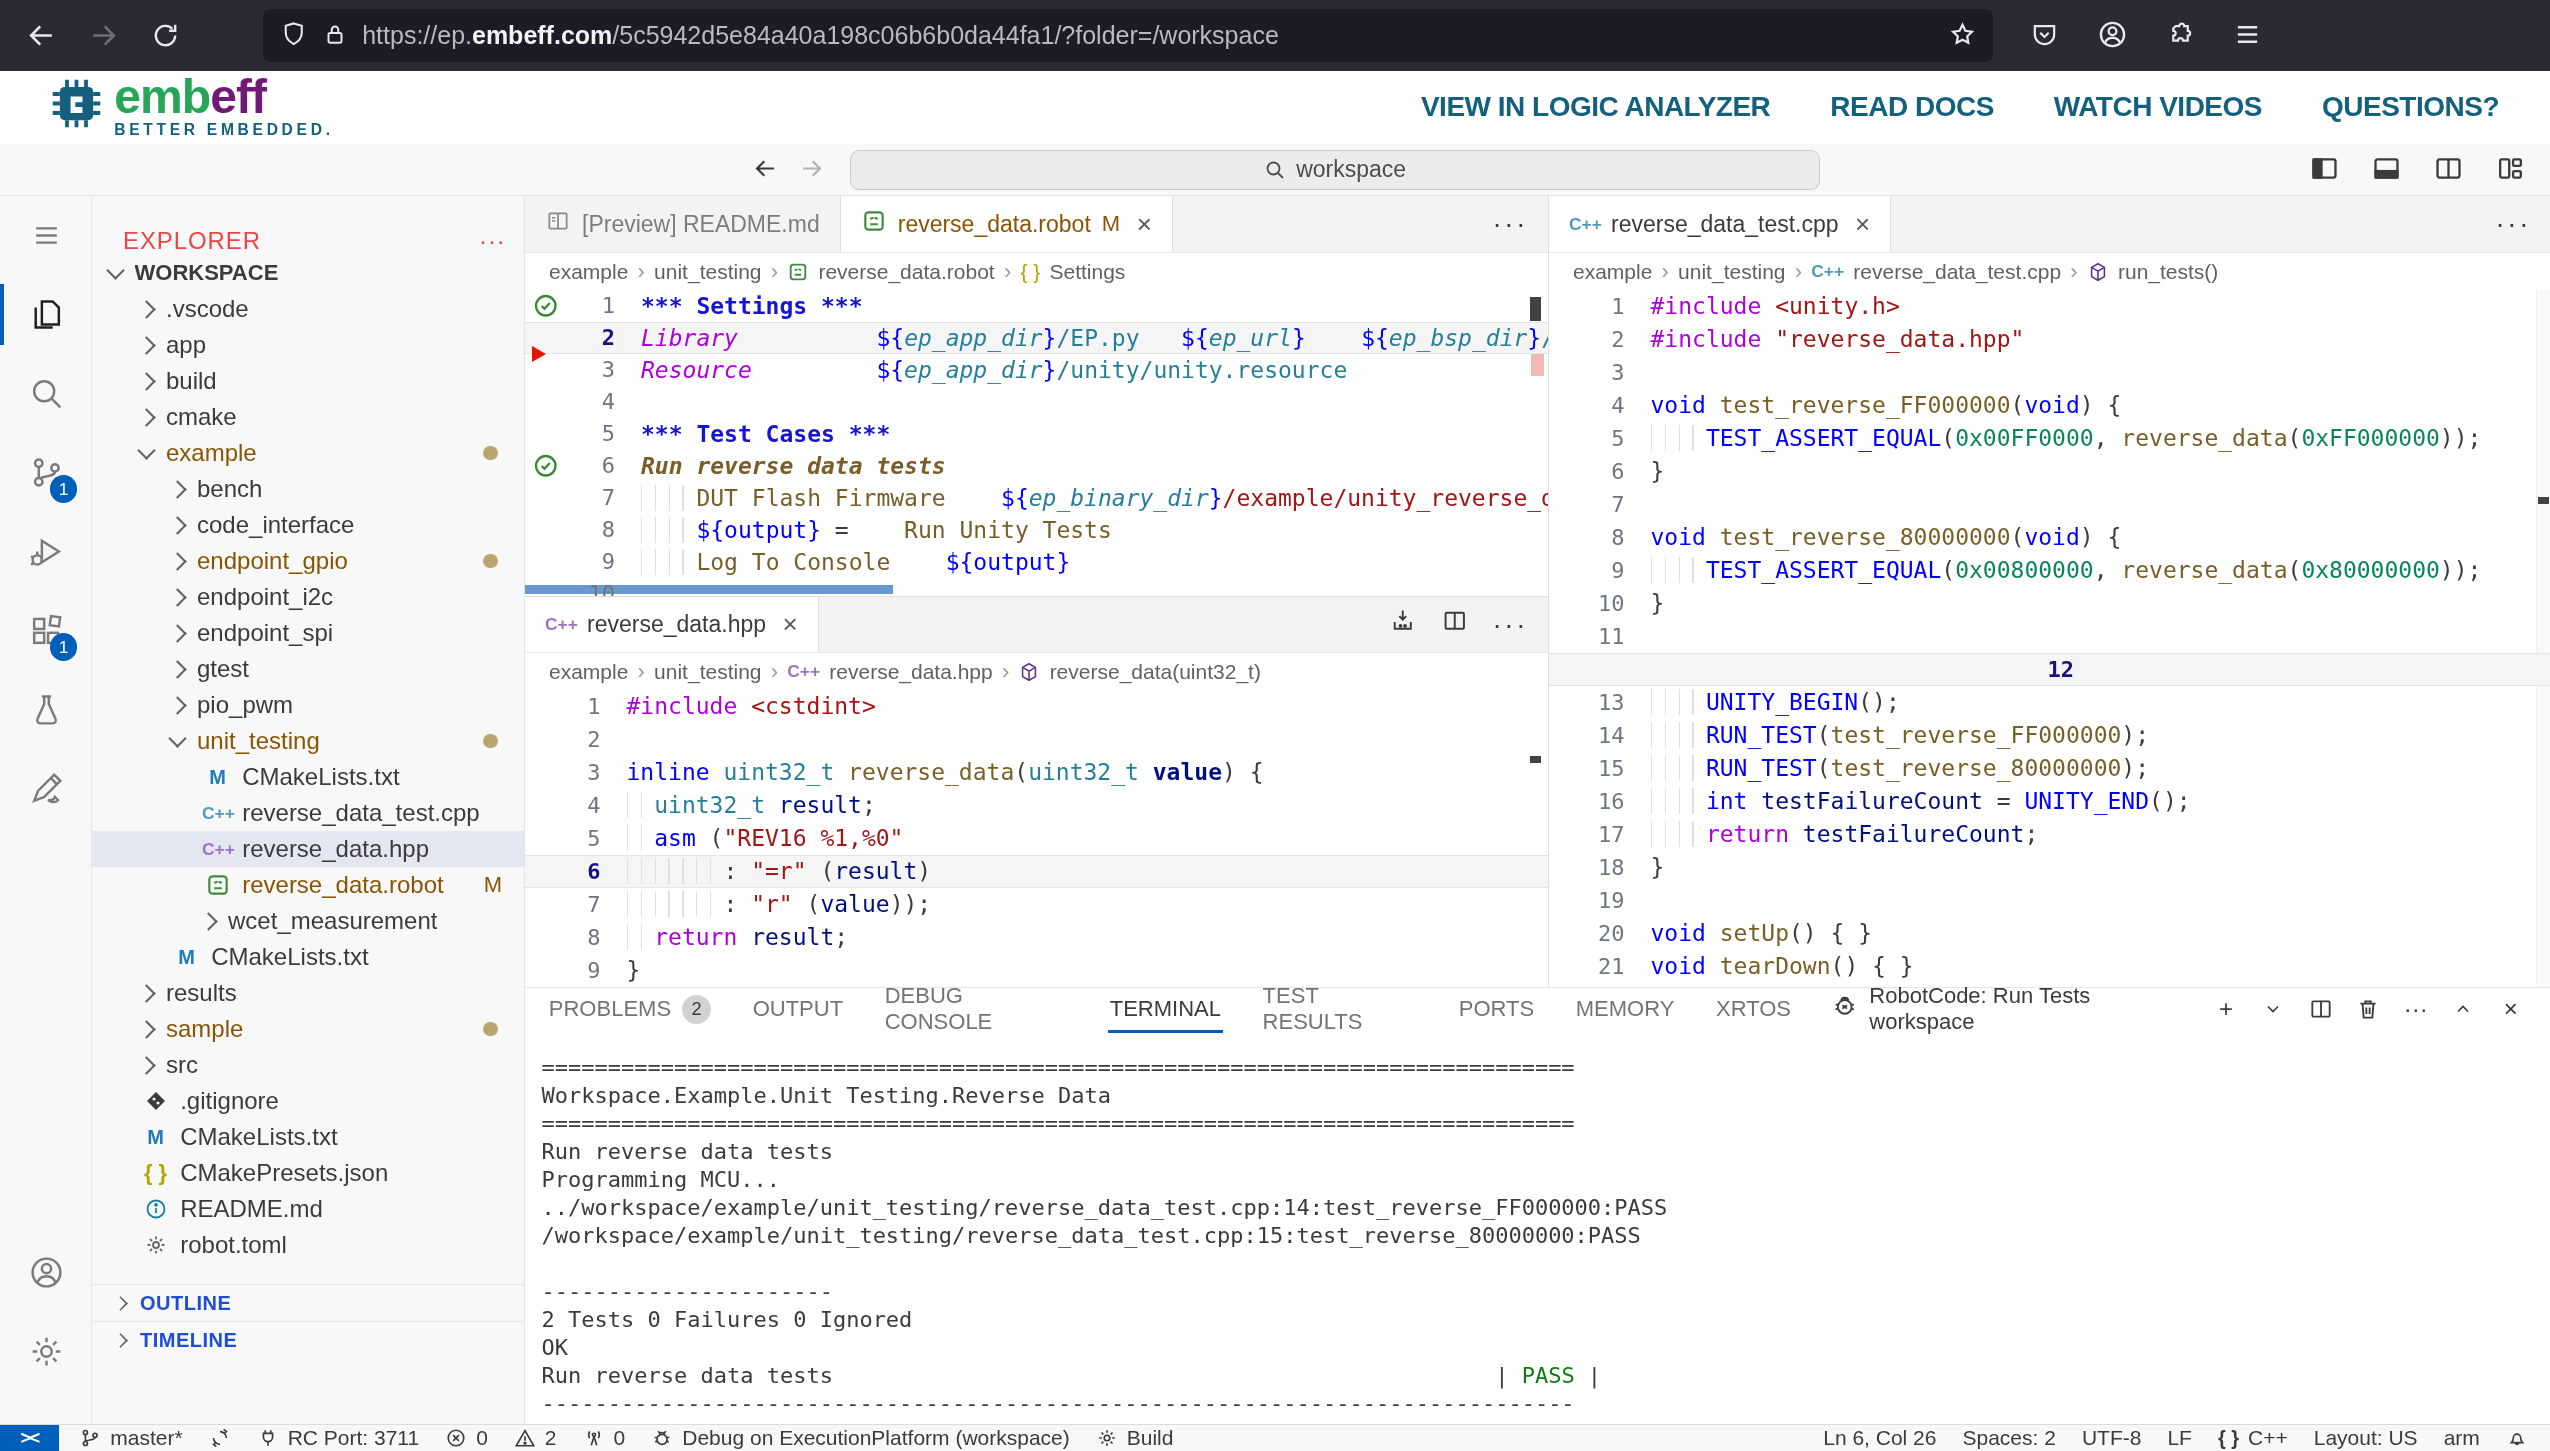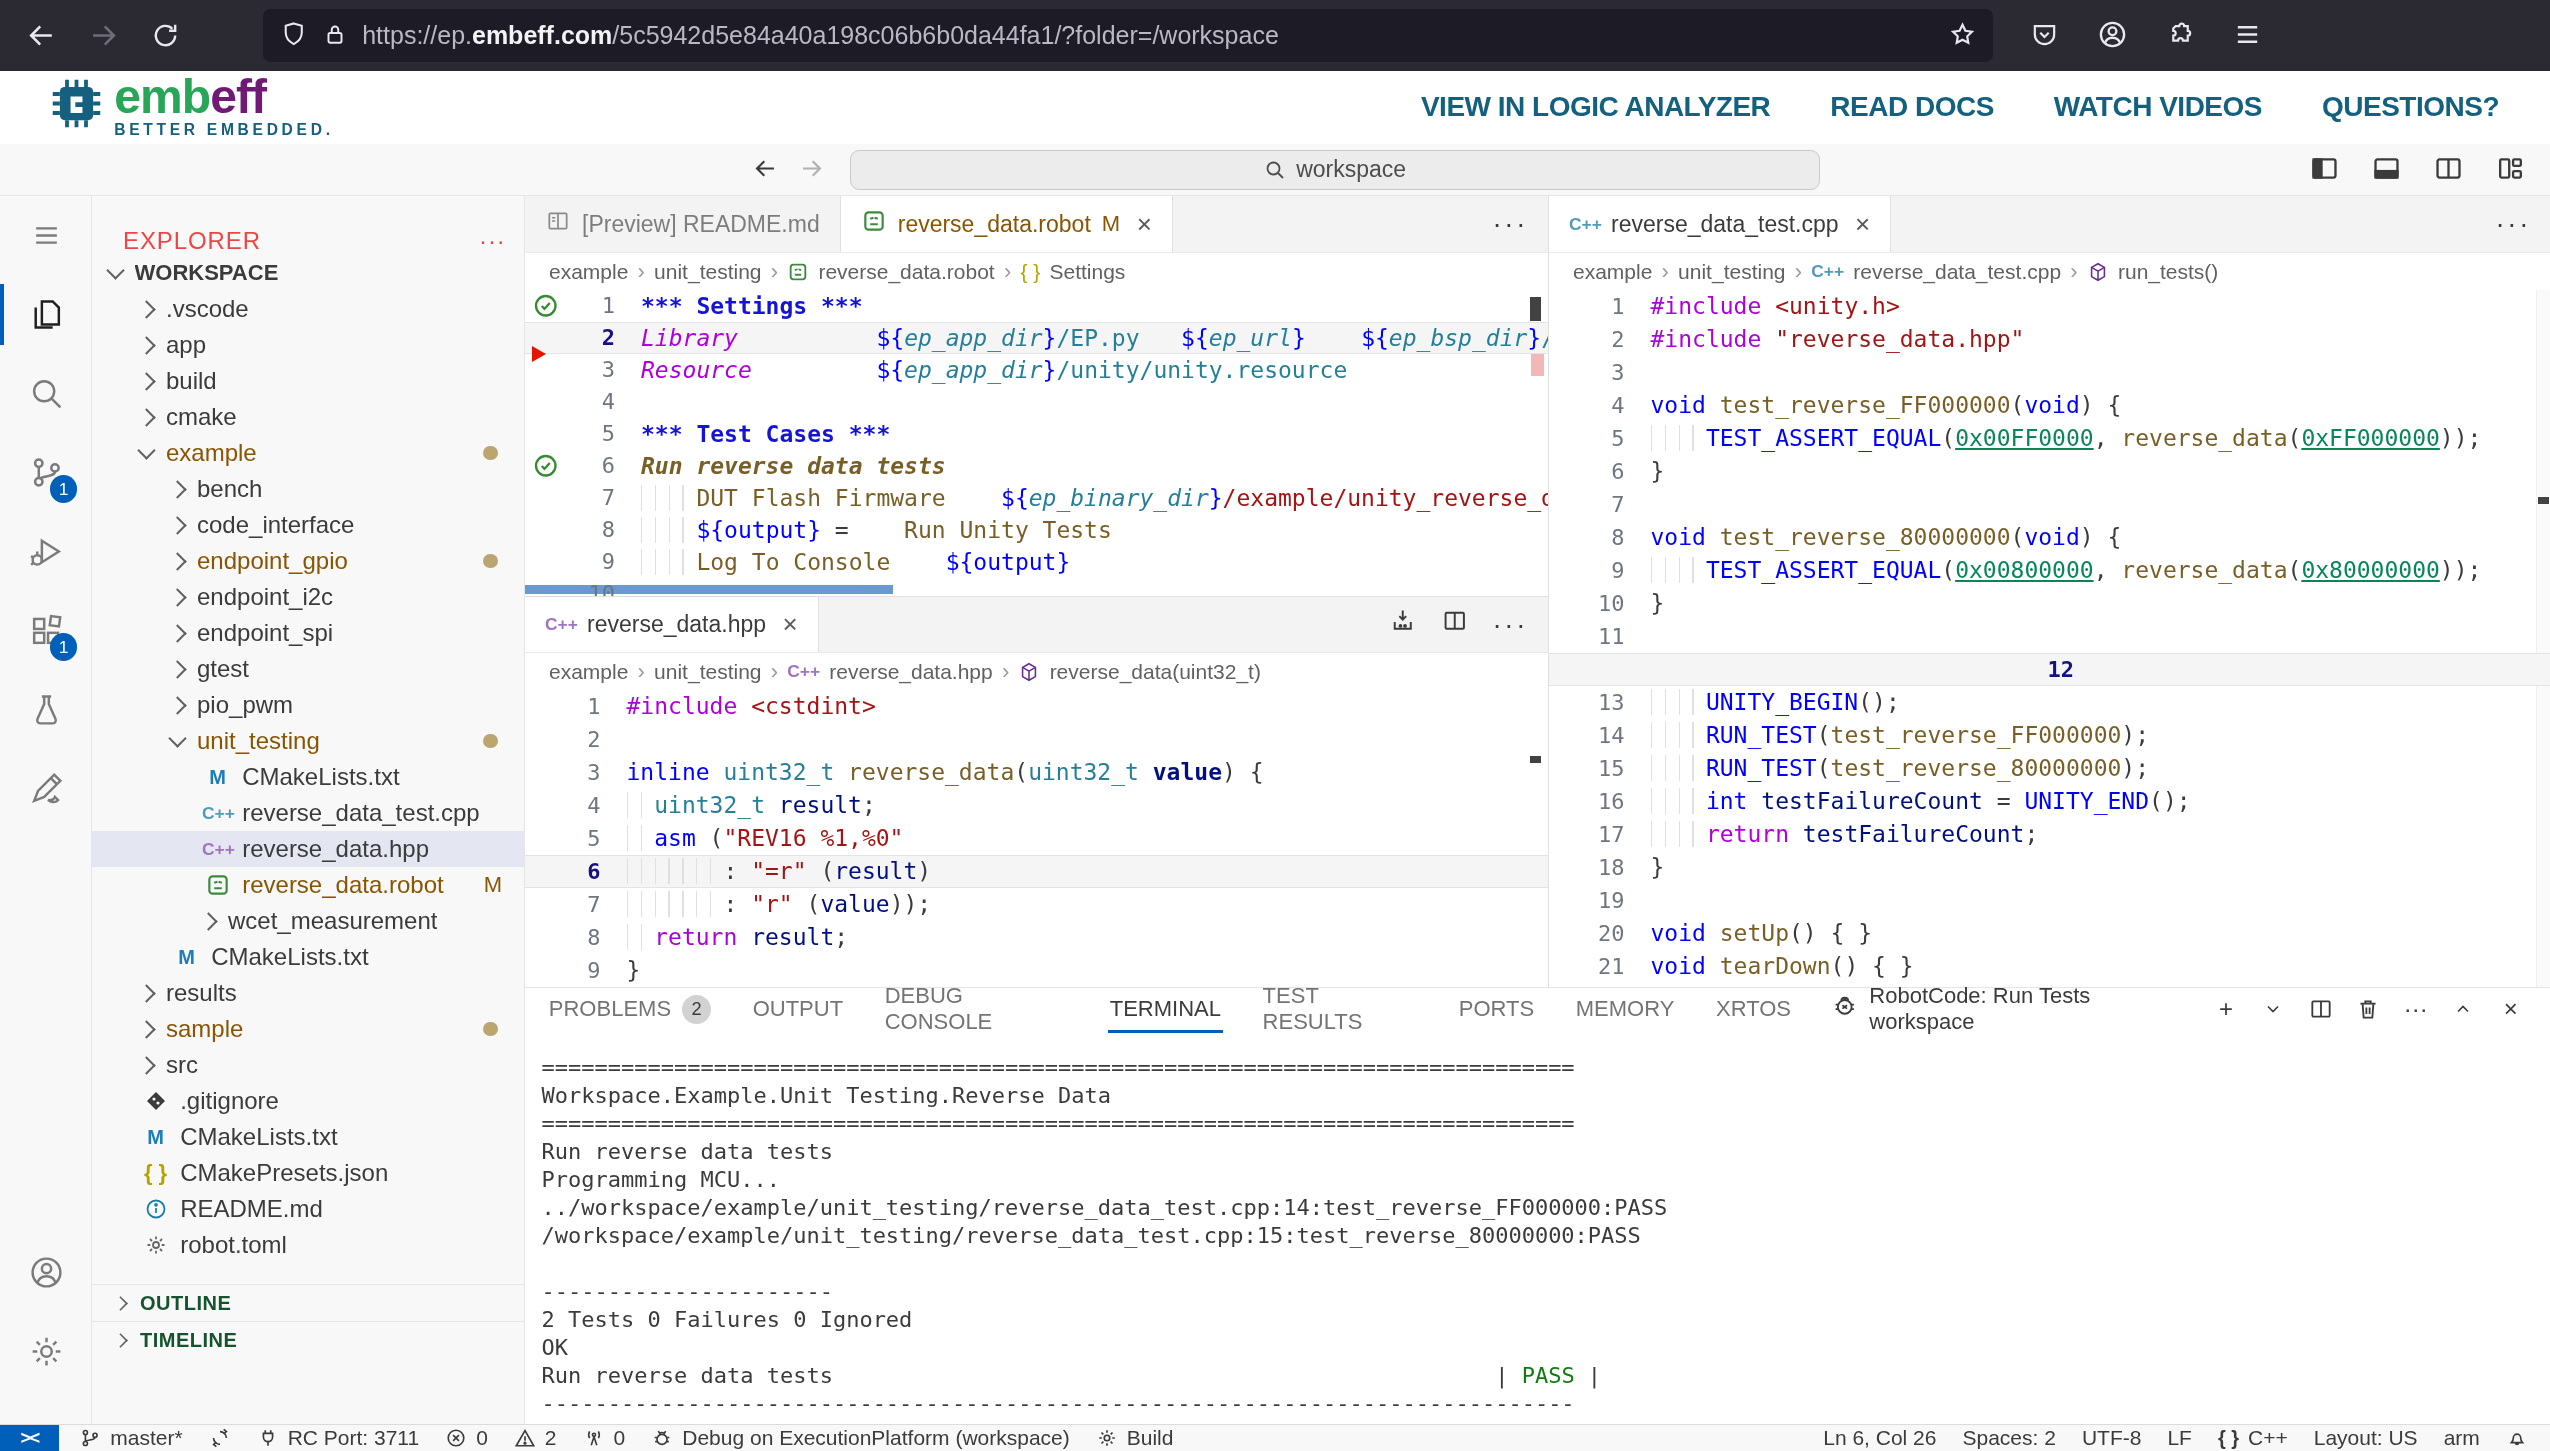--- a/index.html
+++ b/index.html
@@ -52,21 +52,21 @@
   .tree-row.selected { background:#e4e6f1; }
   .tree-row.mod { color:#895503; }
   .tree-row .lbl { overflow:hidden; text-overflow:ellipsis; }
   .chev { width:13px; height:13px; border-right:2.3px solid #616161; border-bottom:2.3px solid #616161; transform:rotate(-45deg); margin:0 13px 0 0; flex:none; }
   .chev.open { transform:rotate(45deg); margin-top:-5.5px; }
   .fi { width:31px; flex:none; font-weight:bold; font-size:20px; text-align:center; margin-right:9.2px; }
   .fi svg { vertical-align:middle; }
   .fi.cmake { color:#1d7dbb; } .fi.cpps { color:#519aba; font-size:17.4px;} .fi.hpps { color:#a074c4; font-size:17.4px;} .fi.jsonc { color:#b7a200; font-size:22px;}
   .row-badge { margin-left:auto; margin-right:22px; font-size:22px; color:#895503; }
   .row-dot { margin-left:auto; margin-right:26px; width:14.6px; height:14.6px; border-radius:7.3px; background:#bba671; }
-  .sb-sec { height:37px; border-top:0.9px solid #e5e5e5; display:flex; align-items:center; padding-left:22px; font-size:20px; font-weight:bold; color:#14532d; letter-spacing:0.5px; }
+  .sb-sec { height:37px; border-top:0.9px solid #e5e5e5; display:flex; align-items:center; padding-left:22px; font-size:20px; font-weight:bold; color:#1d4ed8; letter-spacing:0.5px; }
   .sb-sec .chev { transform:rotate(-45deg) scale(0.8); }
 
   
   #editors { position:absolute; left:525px; top:0; width:2026px; height:791px; background:#fff; }
   #lgroup { position:absolute; left:0; top:0; width:1023px; height:100%; }
   #rgroup { position:absolute; left:1023px; top:0; width:1003px; height:100%; border-left:0.9px solid #e0e0e0; }
   .tabbar { height:57px; background:#f3f3f3; display:flex; align-items:stretch; position:relative; border-bottom:0.9px solid #eaeaea; }
   .tab { display:flex; align-items:center; padding:0 20px; font-size:23px; color:#7d7d7d; border-right:0.9px solid #e0e0e0; gap:11px; cursor:pointer; white-space:nowrap; }
   .tab.active { background:#fff; color:#3b3b3b; }
   .tab.active.modtab { color:#895503; }
@@ -78,21 +78,21 @@
   .crumbs .cicon { display:flex; align-items:center; }
 
   .codewrap { position:relative; background:#fff; overflow:hidden; font-family:"DejaVu Sans Mono", monospace; font-size:23px; }
   .code-row { display:flex; align-items:center; white-space:pre; position:relative; }
   .code-row.cur { background:#f5f5f5; box-shadow:inset 0 0.9px 0 #e4e4e4, inset 0 -0.9px 0 #e4e4e4; }
   .deco { width:42px; flex:none; display:flex; align-items:center; justify-content:center; }
   .lnum { width:48px; flex:none; text-align:right; color:#6e7681; font-size:22px; }
   .code-row.cur .lnum { color:#171184; font-weight:bold; }
   .ltext { padding-left:26px; flex:1; overflow:hidden; color:#3b3b3b; }
   .tk-kw { color:#0000ff; } .tk-ctrl { color:#af00db; } .tk-type { color:#267f99; }
-  .tk-fn { color:#795e26; } .tk-str { color:#a31515; } .tk-num { color:#098658;text-decoration:underline; }
+  .tk-fn { color:#795e26; } .tk-str { color:#a31515; } .tk-num { color:#098658; }
   .tk-var { color:#001080; } .tk-b { font-weight:bold; } .tk-i { font-style:italic; }
   .tk-sect { color:#1414d6; font-weight:bold; padding-bottom:2.7px; border-bottom:3.7px solid #3e64d6; }
   .tk-test { color:#795e26; font-weight:bold; font-style:italic; }
   .tk-ind { background:repeating-linear-gradient(90deg,#e0e0e0 0 1.4px,transparent 1.4px 13.8px); }
   .redmark { position:absolute; left:7.3px; bottom:-8.2px; width:0; height:0; border-left:14.6px solid #e51400; border-top:8.2px solid transparent; border-bottom:8.2px solid transparent; }
   .hscroll { position:absolute; left:0; bottom:1.8px; width:368px; height:9.2px; background:#4f87c6; opacity:0.85; }
   .ovr-dark { position:absolute; right:7.3px; width:11px; height:24px; background:#424242; }
   .ovr-pink { position:absolute; right:3.7px; width:13px; height:48px; background:#f2b8b5; }
   .vstrip { position:absolute; right:0; top:0; width:14.6px; height:100%; background:#fafafa; border-left:0.9px solid #efefef; }
 

